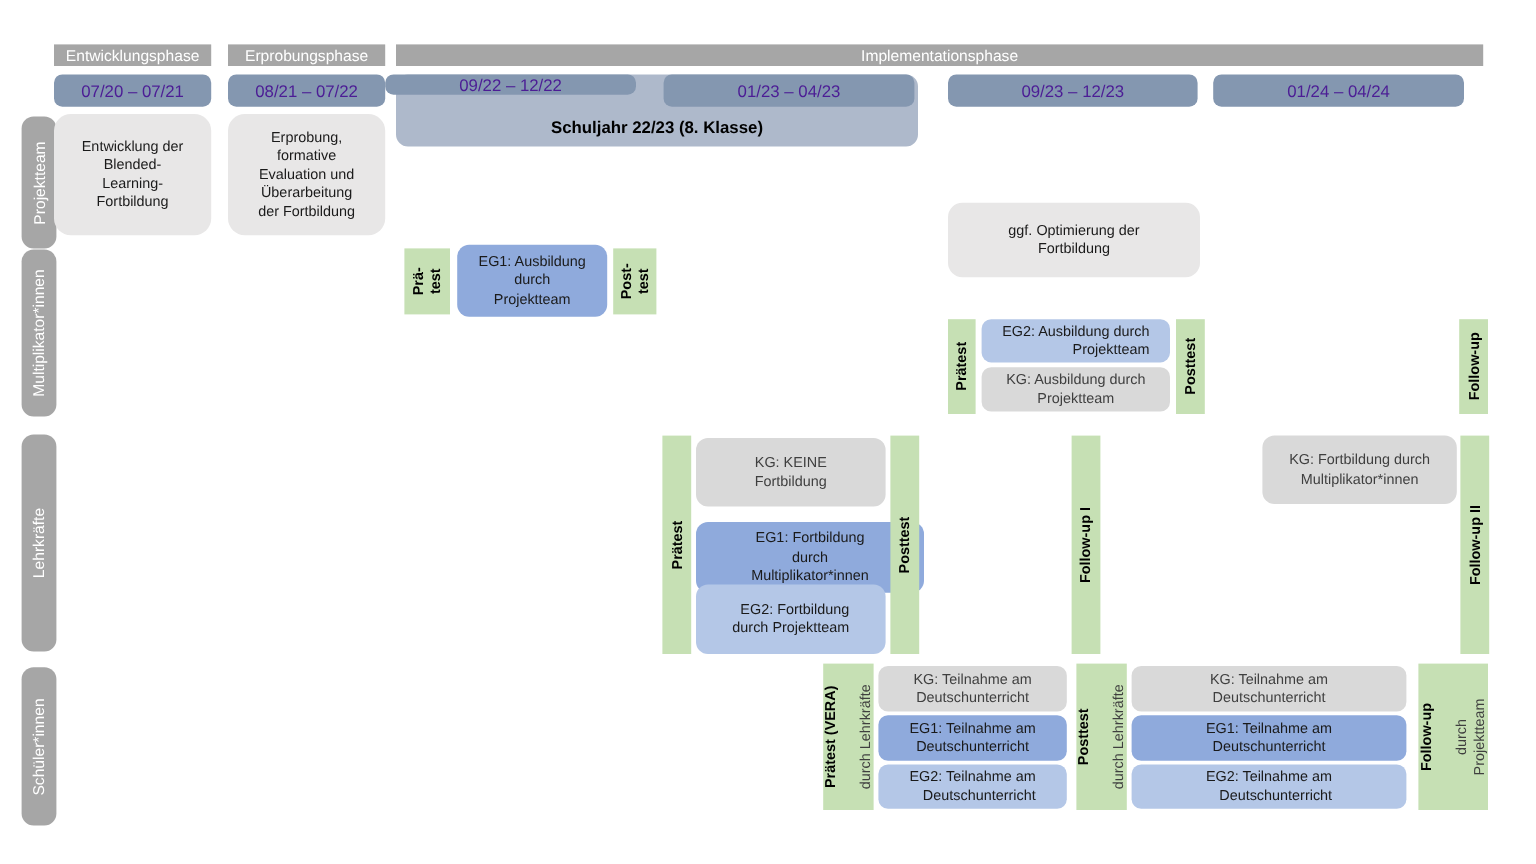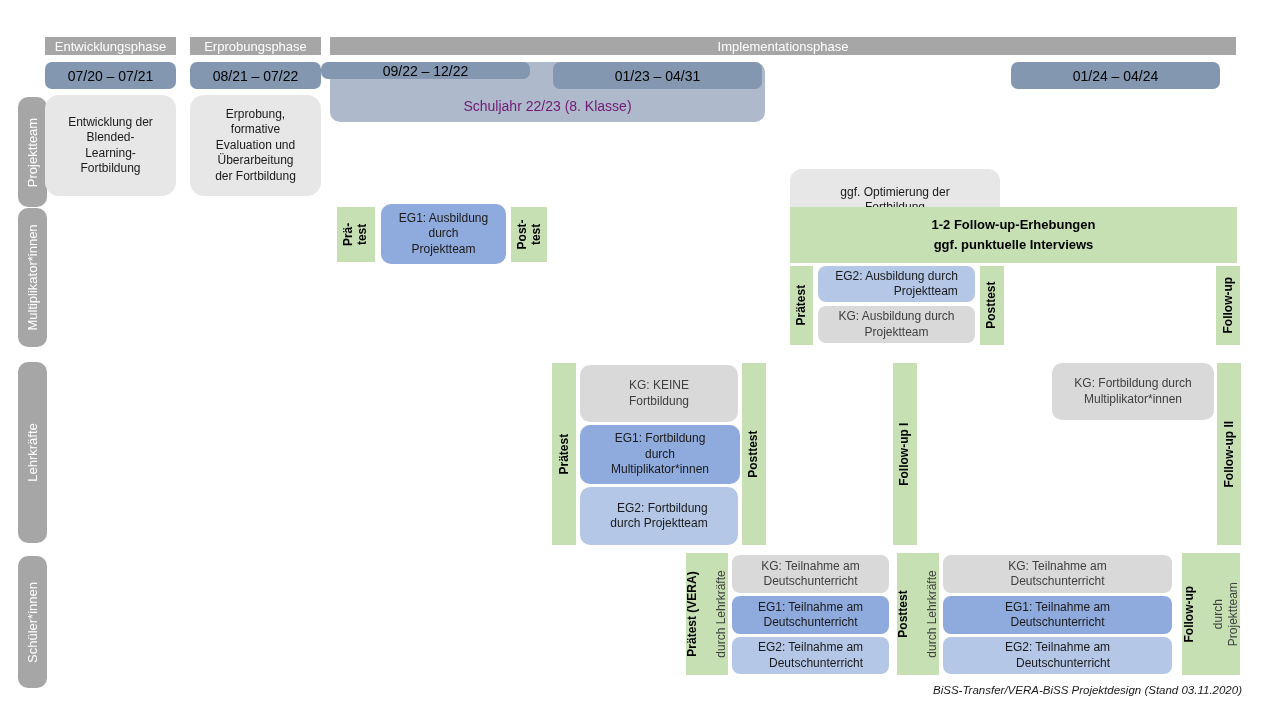--- a/index.html
+++ b/index.html
@@ -3,23 +3,23 @@
 <meta charset="utf-8">
 <style>
   html,body{margin:0;padding:0;background:#fff;}
   #canvas{position:relative;width:1280px;height:720px;background:#fff;overflow:hidden;
           font-family:"Liberation Sans",sans-serif;padding-left:24px;}
   .el{position:absolute;box-sizing:border-box;display:flex;align-items:center;
       justify-content:center;text-align:center;}
   
   .phase{background:var(--phase-bar);color:#fff;font-size:13px;}
   
-  .dateb{background:var(--date-bar);color:#000000;font-size:14px;border-radius:7px;}
+  .dateb{background:var(--date-bar);color:#4c1d95;font-size:14px;border-radius:7px;}
   
-  .band{background:var(--year-band);border-radius:10px;color:#701a75;font-weight:400;
+  .band{background:var(--year-band);border-radius:10px;color:#000000;font-weight:700;
         font-size:14px;align-items:flex-end;padding-bottom:8px;text-align:center;}
   
   .rowbar{background:var(--row-bar);border-radius:10px;}
   .rowbar .rot{color:#fff;font-size:13px;font-weight:400;white-space:nowrap;}
   
   .box{white-space:pre-line;font-size:12px;line-height:1.28;color:var(--text-dark);
        border-radius:10px;padding:2px;}
   .bigbox{border-radius:14px;}
   .r8{border-radius:8px;}
   .lg{background:var(--box-light-gray);}
@@ -43,21 +43,22 @@
 
   <div class="el phase" style="left:45px;top:37px;width:131px;height:18px;">Entwicklungsphase</div>
   <div class="el phase" style="left:190px;top:37px;width:131px;height:18px;">Erprobungsphase</div>
   <div class="el phase" style="left:330px;top:37px;width:906px;height:18px;">Implementationsphase</div>
 
   <div class="el band" style="left:330px;top:62px;width:435px;height:60px;">Schuljahr 22/23 (8. Klasse)</div>
 
   <div class="el dateb" style="left:45px;top:62px;width:131px;height:27px;">07/20 – 07/21</div>
   <div class="el dateb" style="left:190px;top:62px;width:131px;height:27px;">08/21 – 07/22</div>
   <div class="el dateb" style="left:321px;top:62px;width:209px;height:17px;">09/22 – 12/22</div>
-  <div class="el dateb" style="left:553px;top:62px;width:209px;height:27px;">01/23 – 04/31</div>
+  <div class="el dateb" style="left:553px;top:62px;width:209px;height:27px;">01/23 – 04/23</div>
+  <div class="el dateb" style="left:790px;top:62px;width:208px;height:27px;">09/23 – 12/23</div>
   <div class="el dateb" style="left:1011px;top:62px;width:209px;height:27px;">01/24 – 04/24</div>
 
   <div class="el rowbar" style="left:18px;top:97px;width:29px;height:110px;">
     <span class="rot">Projektteam</span>
   </div>
   <div class="el rowbar" style="left:18px;top:208px;width:29px;height:139px;">
     <span class="rot">Multiplikator*innen</span>
   </div>
   <div class="el rowbar" style="left:18px;top:362px;width:29px;height:181px;">
     <span class="rot">Lehrkräfte</span>
@@ -82,42 +83,40 @@
     <span class="rot">Prä-
 test</span>
   </div>
   <div class="el box e1" style="left:381px;top:204px;width:125px;height:60px;">EG1: Ausbildung
 durch
 Projektteam</div>
   <div class="el vbar" style="left:511px;top:207px;width:36px;height:55px;">
     <span class="rot">Post-
 test</span>
   </div>
-  <div class="el gnb" style="left:790px;top:207px;width:447px;height:56px;">1-2 Follow-up-Erhebungen
-ggf. punktuelle Interviews</div>
   <div class="el vbar" style="left:790px;top:266px;width:23px;height:79px;">
     <span class="rot">Prätest</span>
   </div>
   <div class="el box e2 r8" style="left:818px;top:266px;width:157px;height:36px;">EG2: Ausbildung durch
 Projektteam</div>
   <div class="el box gy r8" style="left:818px;top:306px;width:157px;height:37px;">KG: Ausbildung durch
 Projektteam</div>
   <div class="el vbar" style="left:980px;top:266px;width:24px;height:79px;">
     <span class="rot">Posttest</span>
   </div>
   <div class="el vbar" style="left:1216px;top:266px;width:24px;height:79px;">
     <span class="rot">Follow-up</span>
   </div>
 
   <div class="el vbar" style="left:552px;top:363px;width:24px;height:182px;">
     <span class="rot">Prätest</span>
   </div>
   <div class="el box gy" style="left:580px;top:365px;width:158px;height:57px;text-align:right;">KG: KEINE
 Fortbildung</div>
-  <div class="el box e1" style="left:580px;top:425px;width:160px;height:59px;">EG1: Fortbildung
+  <div class="el box e1" style="left:580px;top:435px;width:190px;height:59px;">EG1: Fortbildung
 durch
 Multiplikator*innen</div>
   <div class="el box e2" style="left:580px;top:487px;width:158px;height:58px;">EG2: Fortbildung
 durch Projektteam</div>
   <div class="el vbar" style="left:742px;top:363px;width:24px;height:182px;">
     <span class="rot">Posttest</span>
   </div>
   <div class="el vbar" style="left:893px;top:363px;width:24px;height:182px;">
     <span class="rot">Follow-up I</span>
   </div>
@@ -152,15 +151,14 @@
   <div class="el box e2 r8" style="left:943px;top:637px;width:229px;height:37px;">EG2: Teilnahme am
 Deutschunterricht</div>
   <div class="el vbar" style="left:1182px;top:553px;width:58px;height:122px;">
     <span class="rot">
       <span class="vt" style="display:block;">Follow-up</span>
       <span class="vt-sub" style="display:block;">durch
 Projektteam</span>
     </span>
   </div>
 
-  <div class="cap" style="left:930px;top:684px;width:312px;">BiSS-Transfer/VERA-BiSS Projektdesign (Stand 03.11.2020)</div>
 
 </div>
 
 </body></html>

